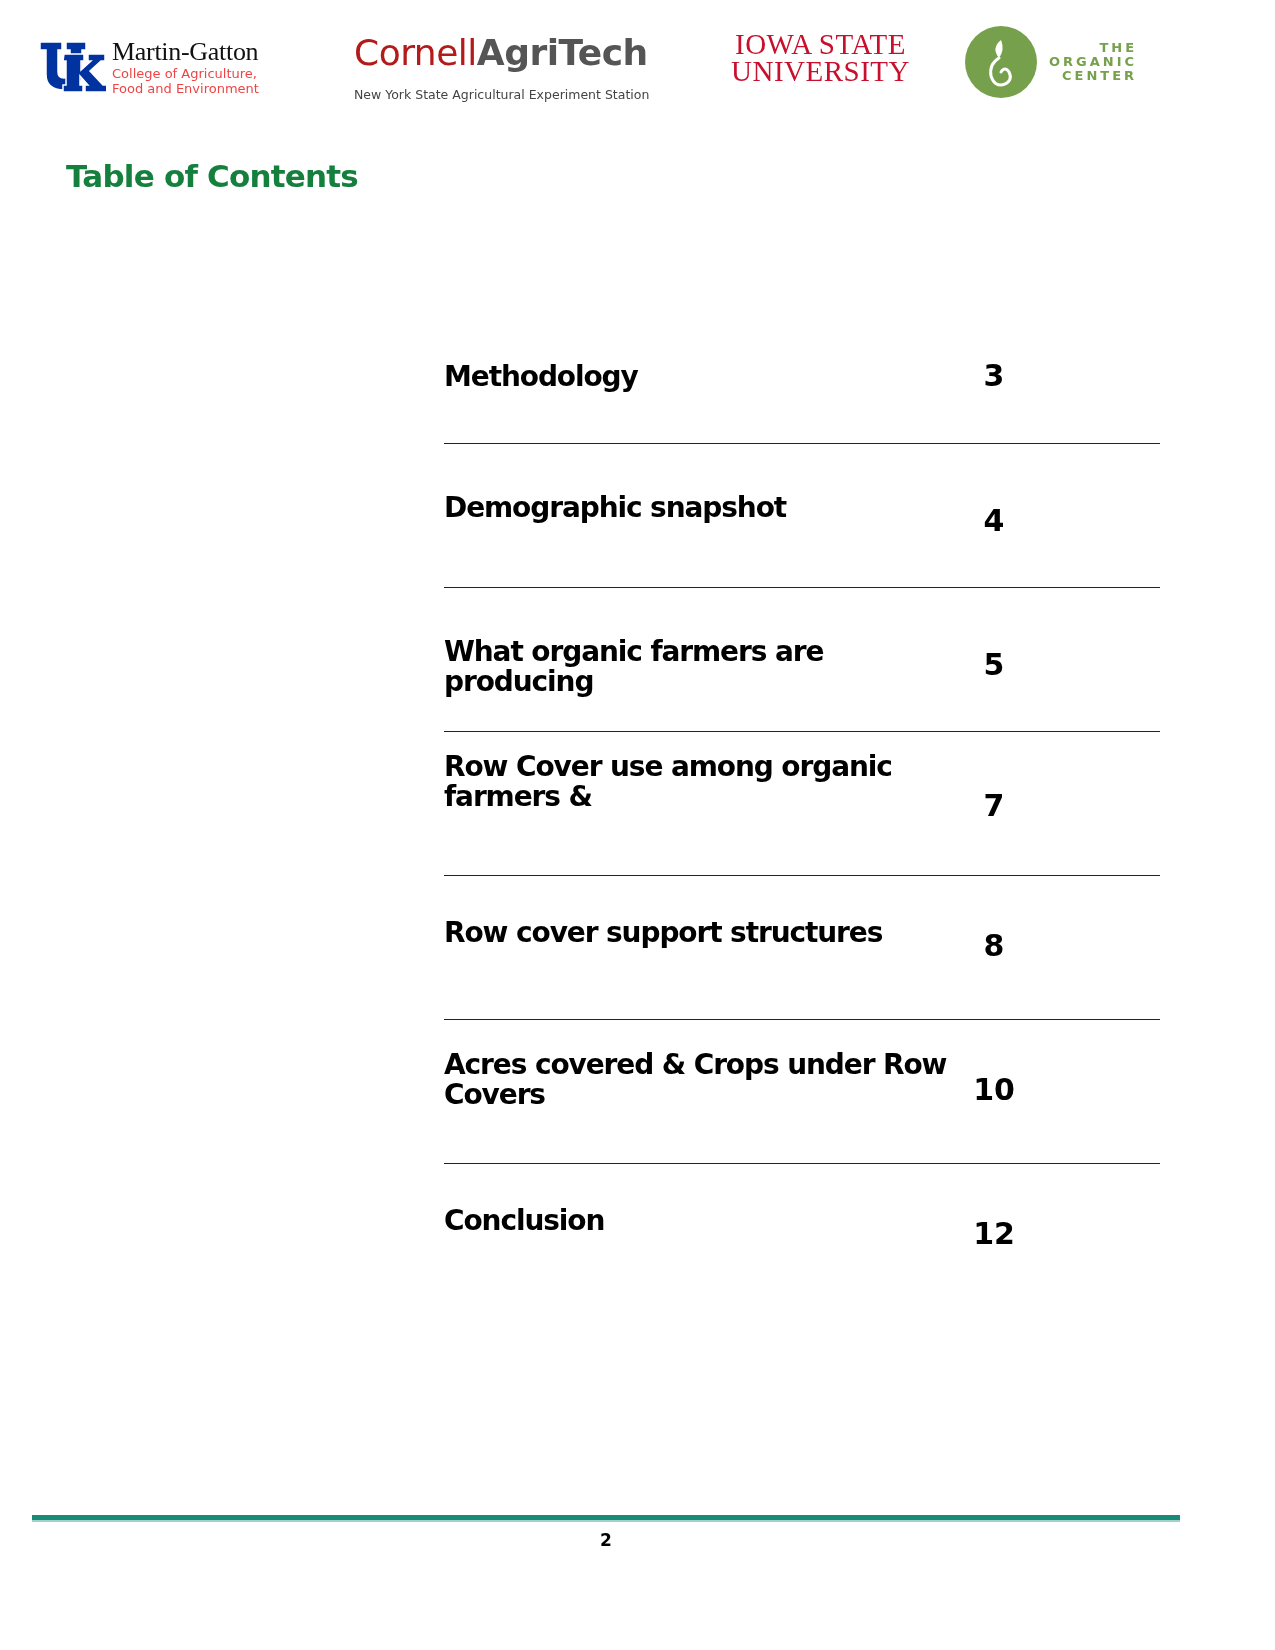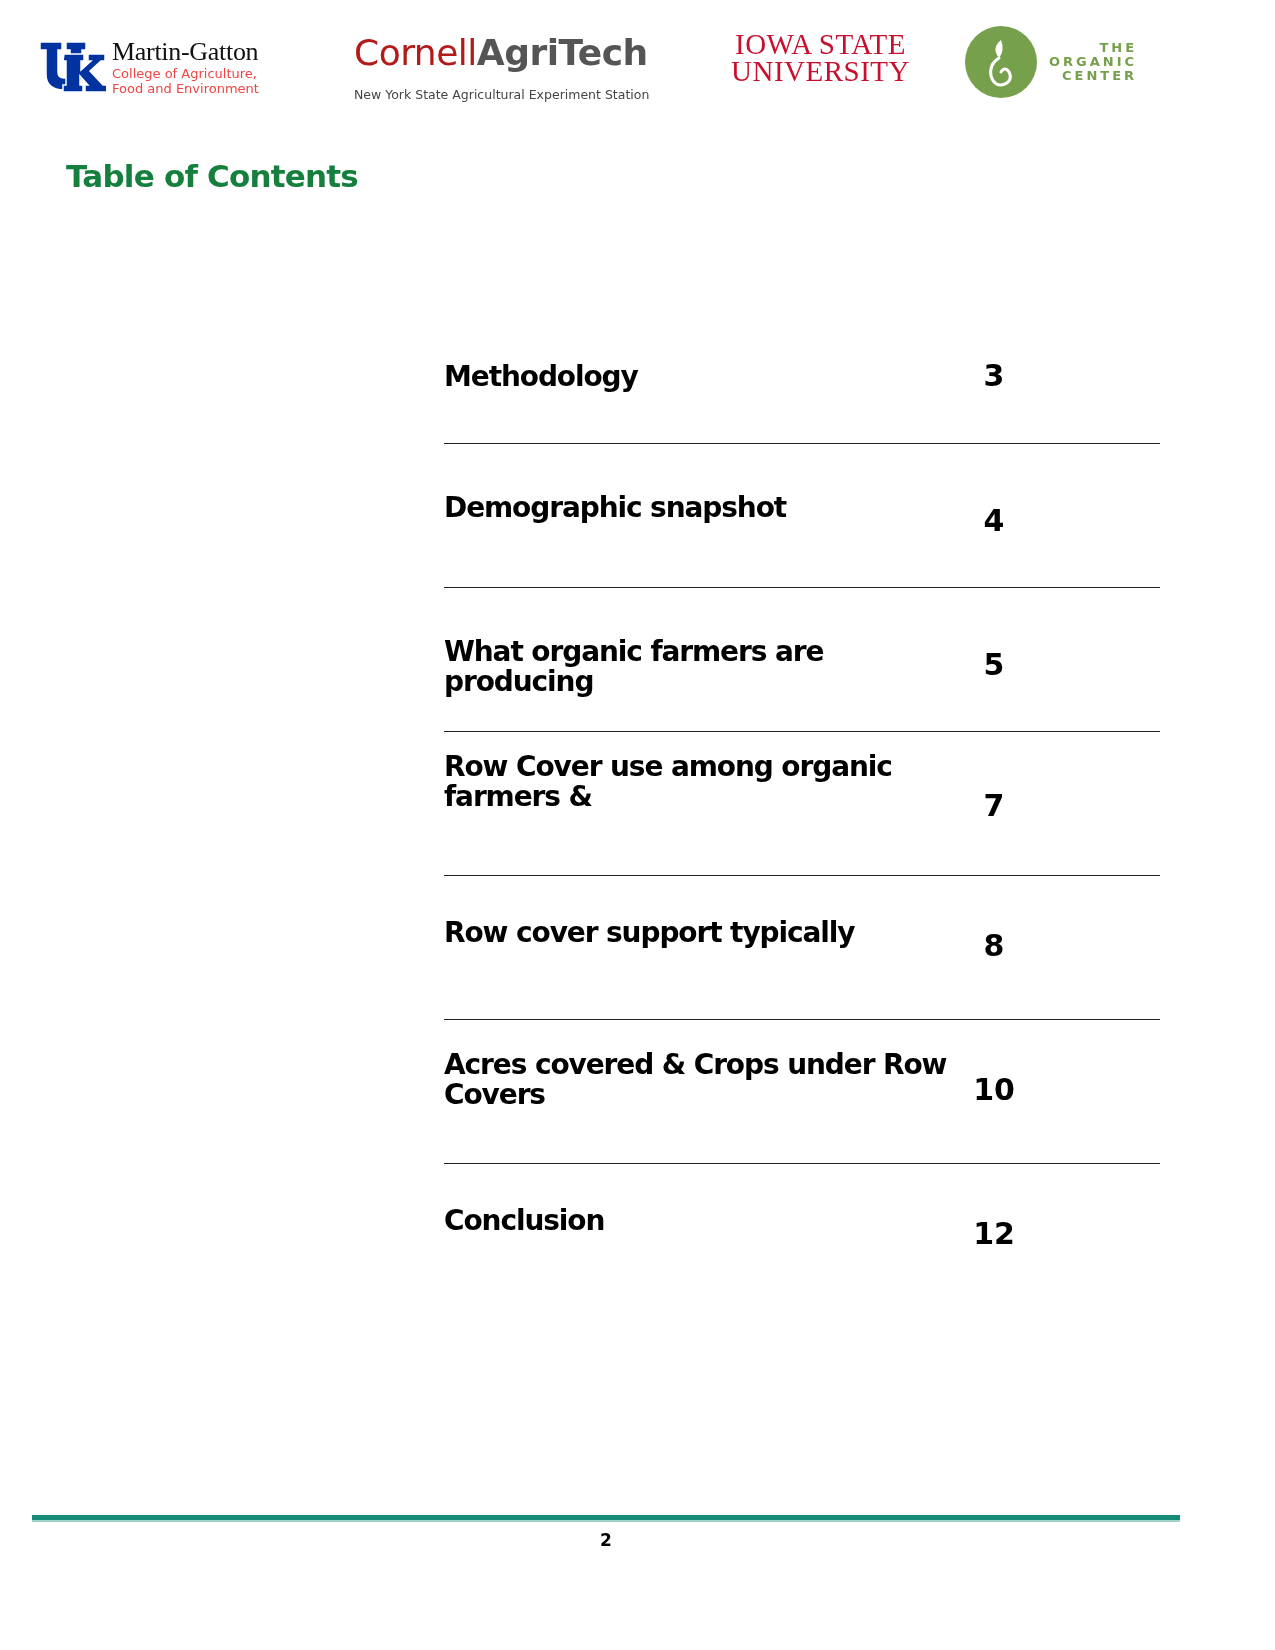--- a/index.html
+++ b/index.html
@@ -100,21 +100,21 @@
   </div>
   <div class="toc-row">
     <div class="toc-label" style="top:49px">What organic farmers are producing</div>
     <div class="toc-page" style="top:59px">5</div>
   </div>
   <div class="toc-row">
     <div class="toc-label" style="top:20px; width:540px">Row Cover use among organic farmers &amp;</div>
     <div class="toc-page" style="top:56px">7</div>
   </div>
   <div class="toc-row">
-    <div class="toc-label" style="top:42px">Row cover support typically</div>
+    <div class="toc-label" style="top:42px">Row cover support structures</div>
     <div class="toc-page" style="top:52px">8</div>
   </div>
   <div class="toc-row">
     <div class="toc-label" style="top:30px">Acres covered &amp; Crops under Row Covers</div>
     <div class="toc-page" style="top:52px">10</div>
   </div>
   <div class="toc-row">
     <div class="toc-label" style="top:42px">Conclusion</div>
     <div class="toc-page" style="top:52px">12</div>
   </div>

